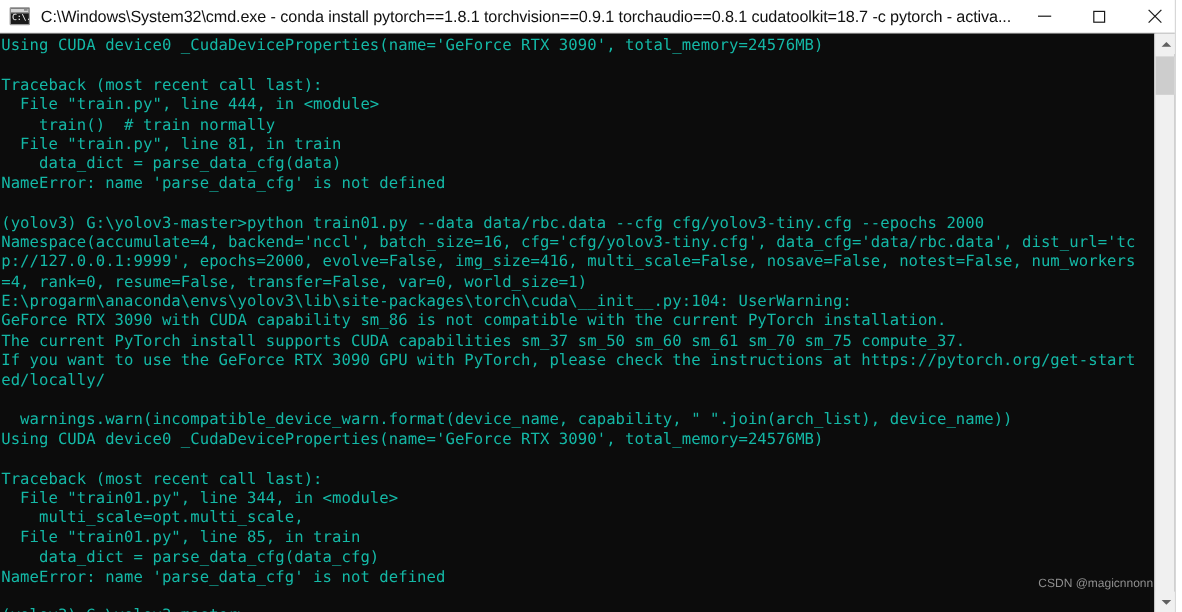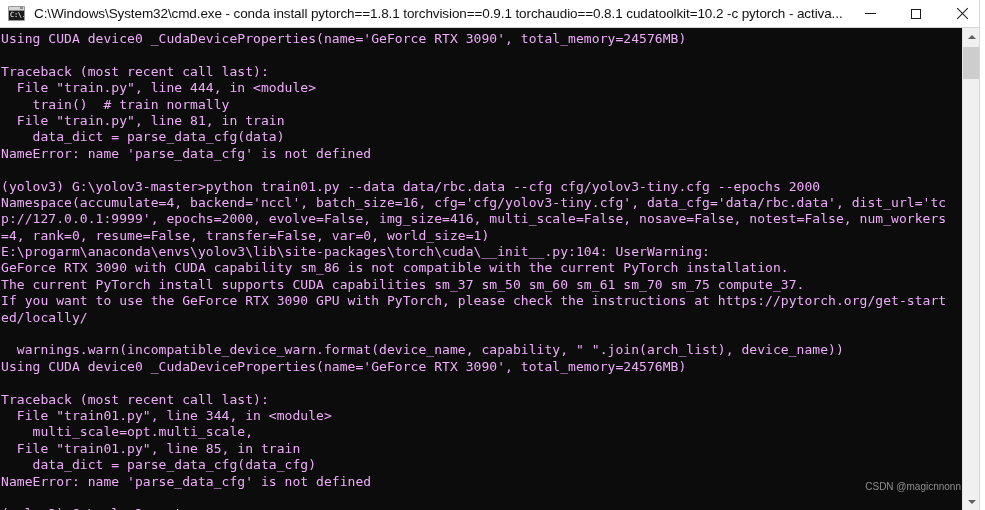--- a/index.html
+++ b/index.html
@@ -146,21 +146,21 @@
     overflow: hidden;
   }
   #console-text {
     position: absolute;
     left: 0;
     top: 0;
     width: 962px;
     height: 482px;
     overflow: hidden;
     background: #0c0c0c;
-    color: #f0abfc;
+    color: #14b8a6;
     font-family: "DejaVu Sans Mono", "Liberation Mono", monospace;
     font-size: 13px;
     line-height: 16.4px;
     white-space: pre;
     letter-spacing: 0.05px;
     padding: 3px 0 0 1px;
     box-sizing: border-box;
   }
   #console-text .ln {
     display: block;
@@ -235,21 +235,21 @@
 <body>
 
 <div id="window">
 
   <div id="titlebar">
     <div id="title-left">
       <div class="cmd-icon">
         <div class="bar"></div>
         <div class="glyph">C:\.</div>
       </div>
-      <div id="title-text">C:\Windows\System32\cmd.exe - conda  install pytorch==1.8.1 torchvision==0.9.1 torchaudio==0.8.1 cudatoolkit=10.2 -c pytorch - activa...</div>
+      <div id="title-text">C:\Windows\System32\cmd.exe - conda  install pytorch==1.8.1 torchvision==0.9.1 torchaudio==0.8.1 cudatoolkit=18.7 -c pytorch - activa...</div>
     </div>
     <div id="title-buttons">
       <div class="winbtn">
         <span class="gmin"></span>
       </div>
       <div class="winbtn">
         <span class="gmax"></span>
       </div>
       <div class="winbtn">
         <span class="gclose"></span>

